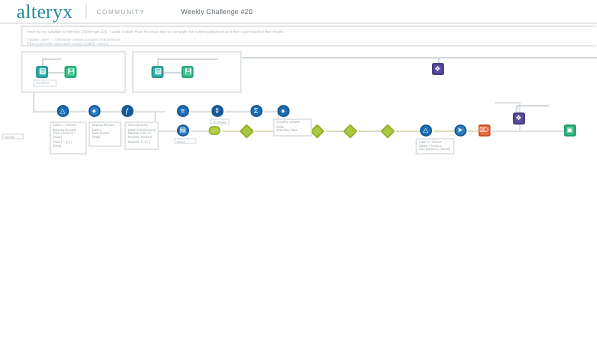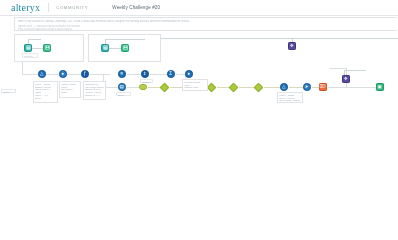--- a/index.html
+++ b/index.html
@@ -14,21 +14,21 @@
   
   #header {
     position:absolute; left:0; top:0; width:398px; height:15px;
     background:#ffffff;
     border-bottom:1px solid #e2e6e8;
     display:flex; align-items:center;
   }
   #logo {
     margin-left:11px;
     font-family:"Liberation Serif", serif;
-    font-size:10px;
+    font-size:13px;
     letter-spacing:.2px;
     color:#1f8a9e;
     font-weight:400;
   }
   #hdr-divider {
     width:1px; height:9px; background:#dfe3e5; margin:0 7px 0 8px;
   }
   #community-label {
     font-size:4.2px; letter-spacing:.7px; color:#9aa3a8;
     text-transform:uppercase;

